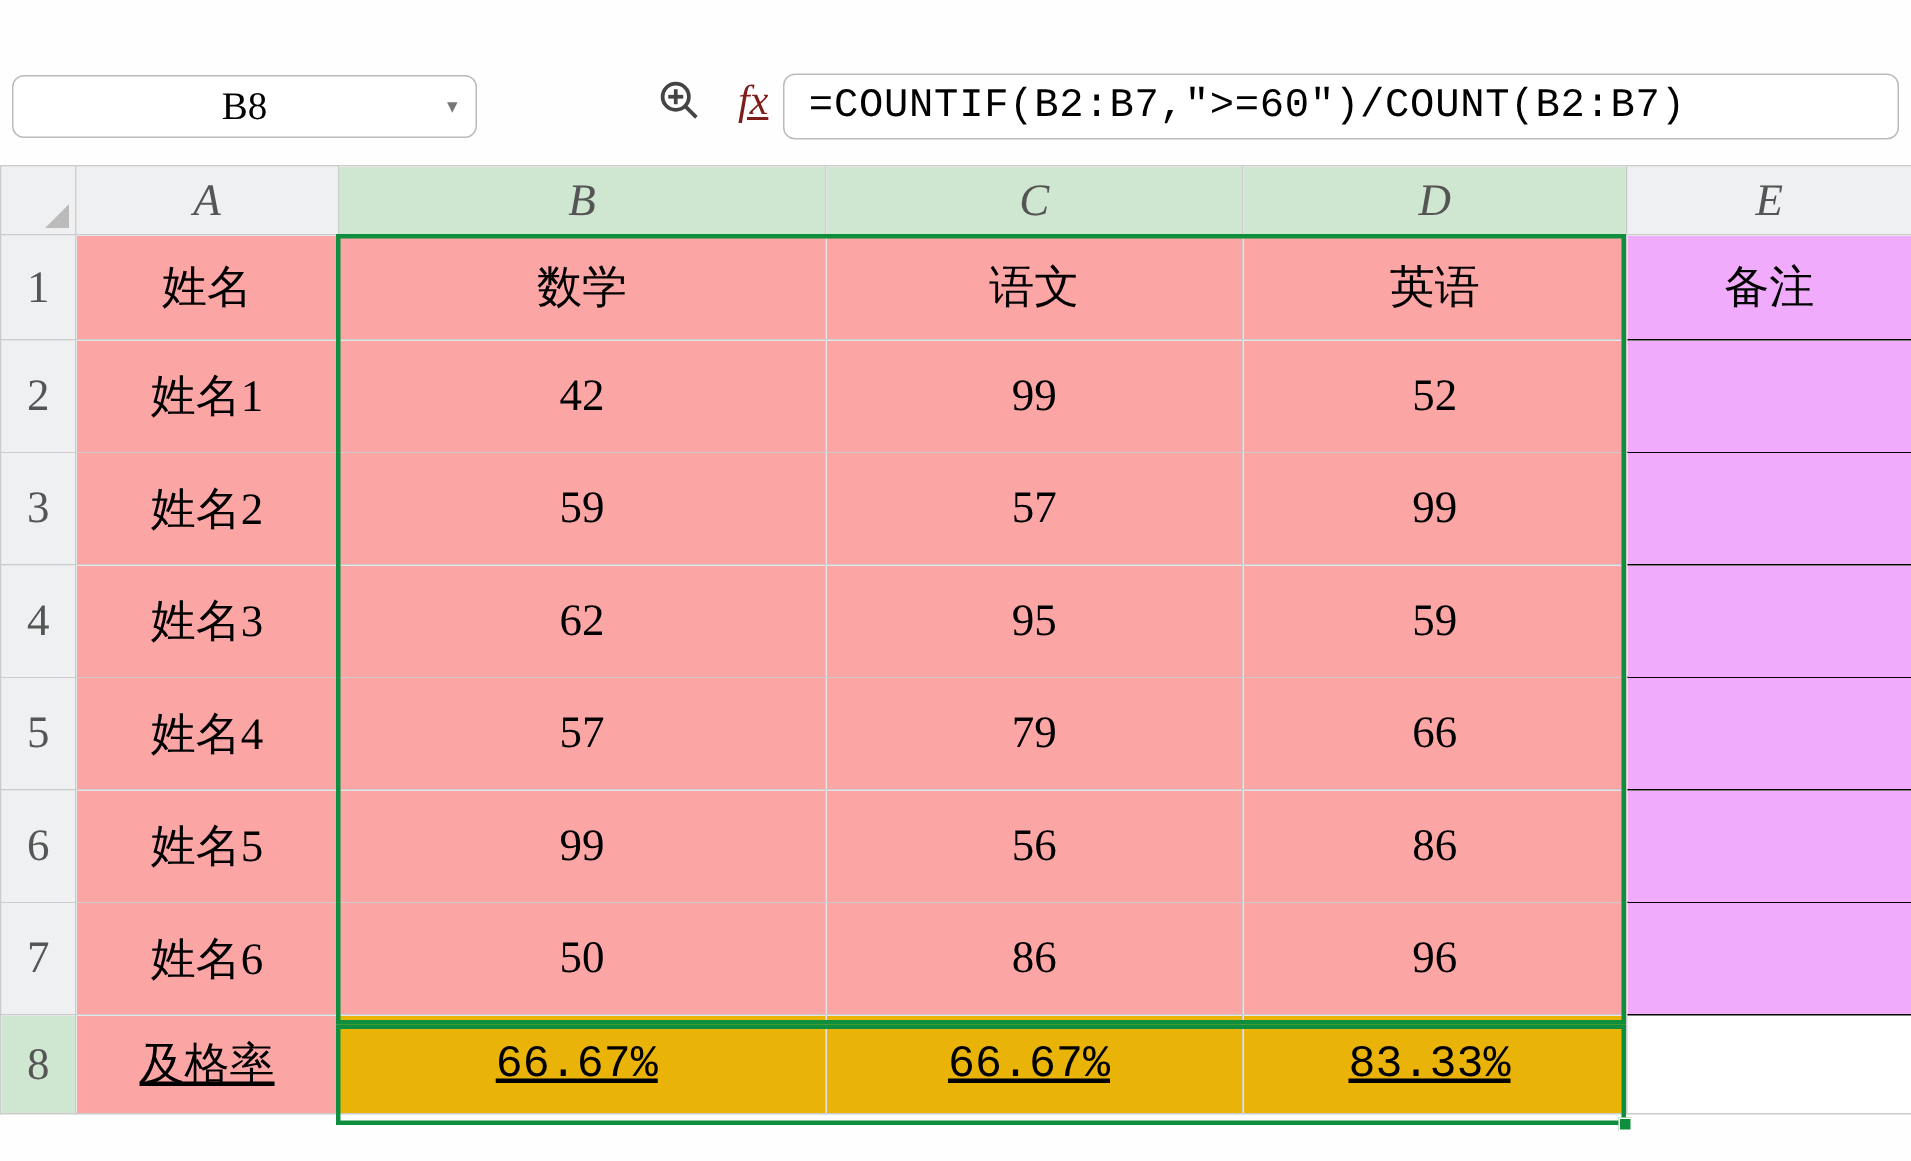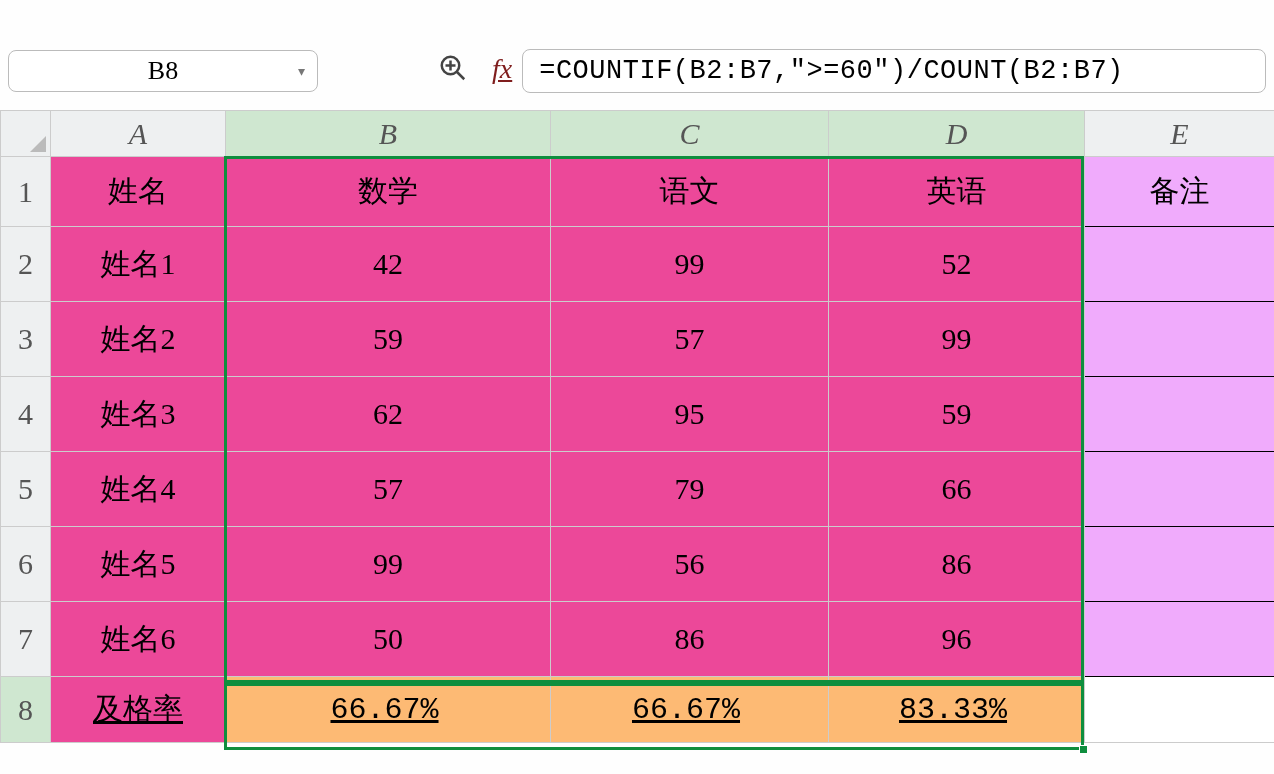--- a/index.html
+++ b/index.html
@@ -105,34 +105,34 @@
   th.rh {
     width: 50px;
     background: #eef0f1;
     color: #555;
     font-weight: normal;
     font-family: "Times New Roman", serif;
     font-size: 28px;
   }
   td.cell {
     height: 75px;
-    background: #ec4899;
+    background: #fca5a5;
     border: 1px solid #000;
   }
   td.cell.nb {
     background: #f0abfc;
     border-left: 1px solid #000;
     border-right: 1px solid #ccc;
     border-top: 1px solid #000;
     border-bottom: 1px solid #000;
   }
   tr.header-row td.cell { height: 70px; }
   tr.result-row td.cell { height: 66px; text-decoration: underline; }
   td.yellow {
-    background: #fdba74;
+    background: #eab308;
     text-align: right;
     padding-right: 8px;
     font-family: "Courier New", monospace;
   }
   td.empty {
     background: #fff;
     border: 1px solid #ccc;
   }
   .sel-range {
     position: absolute;

